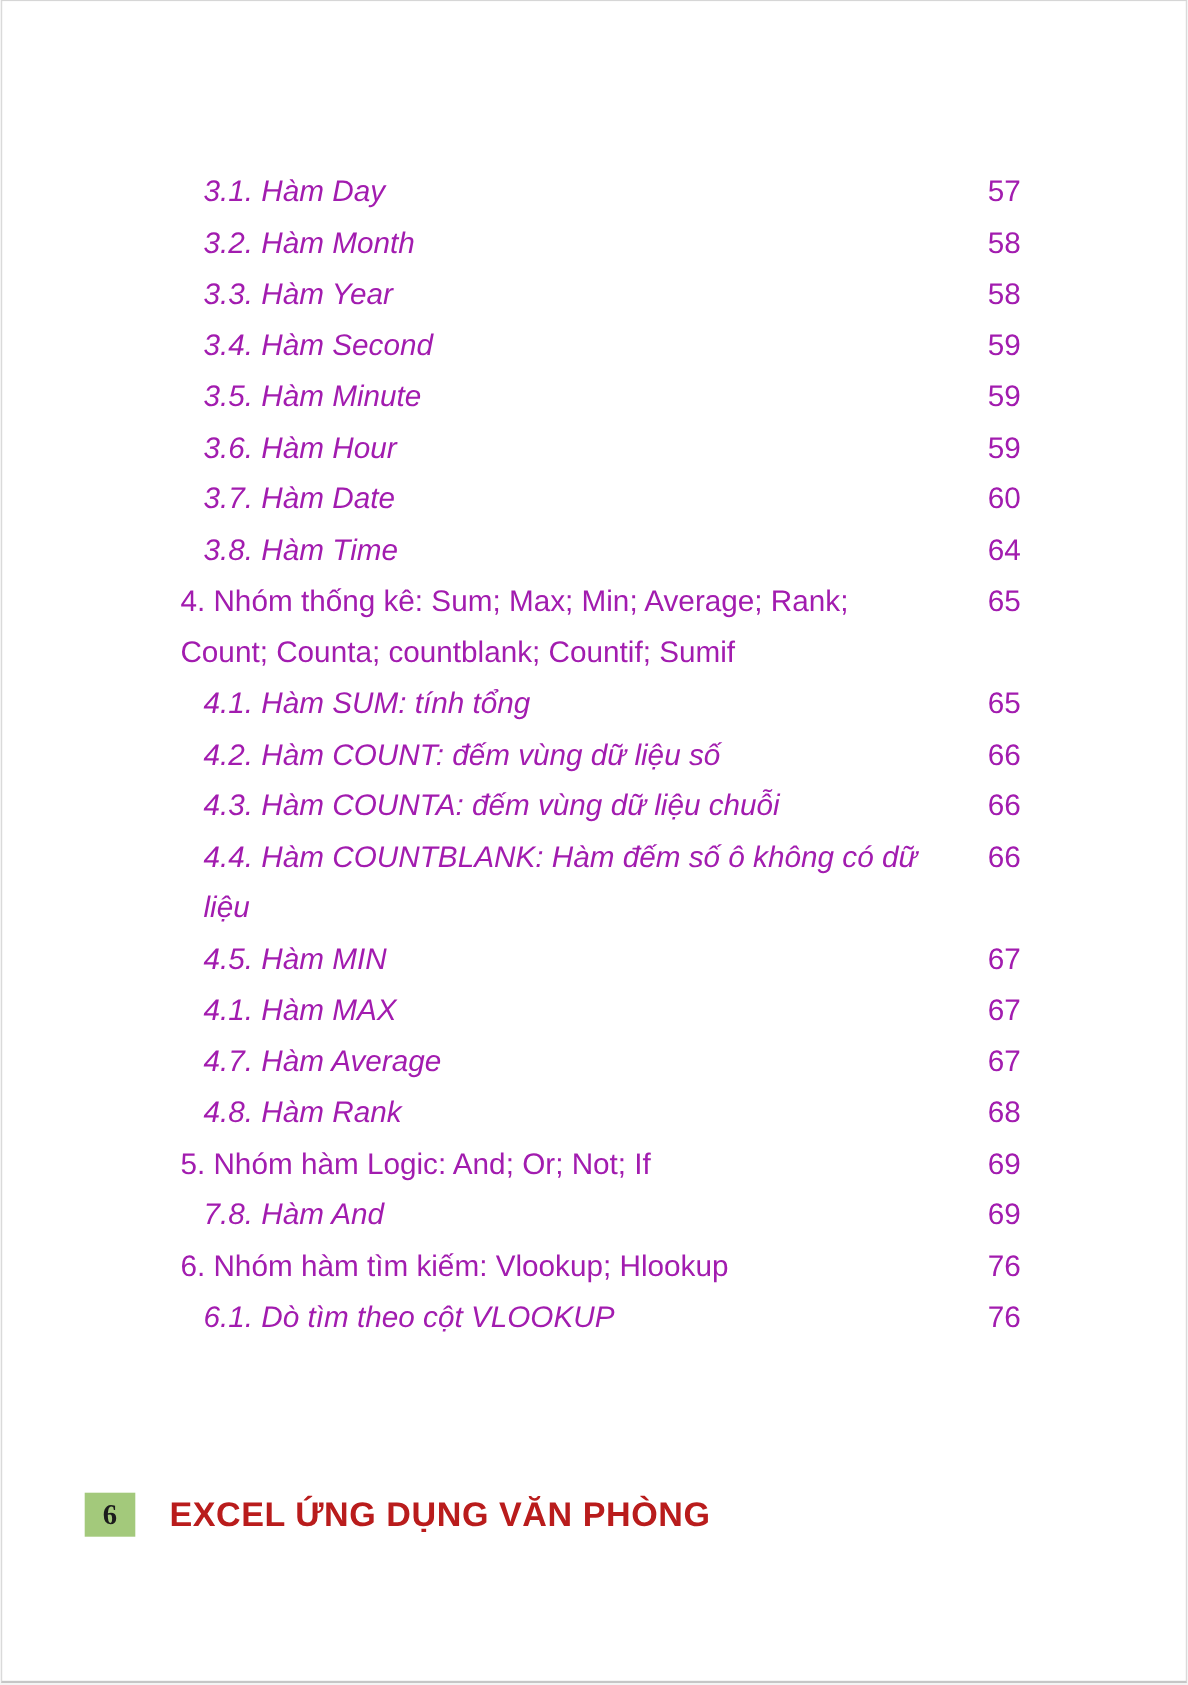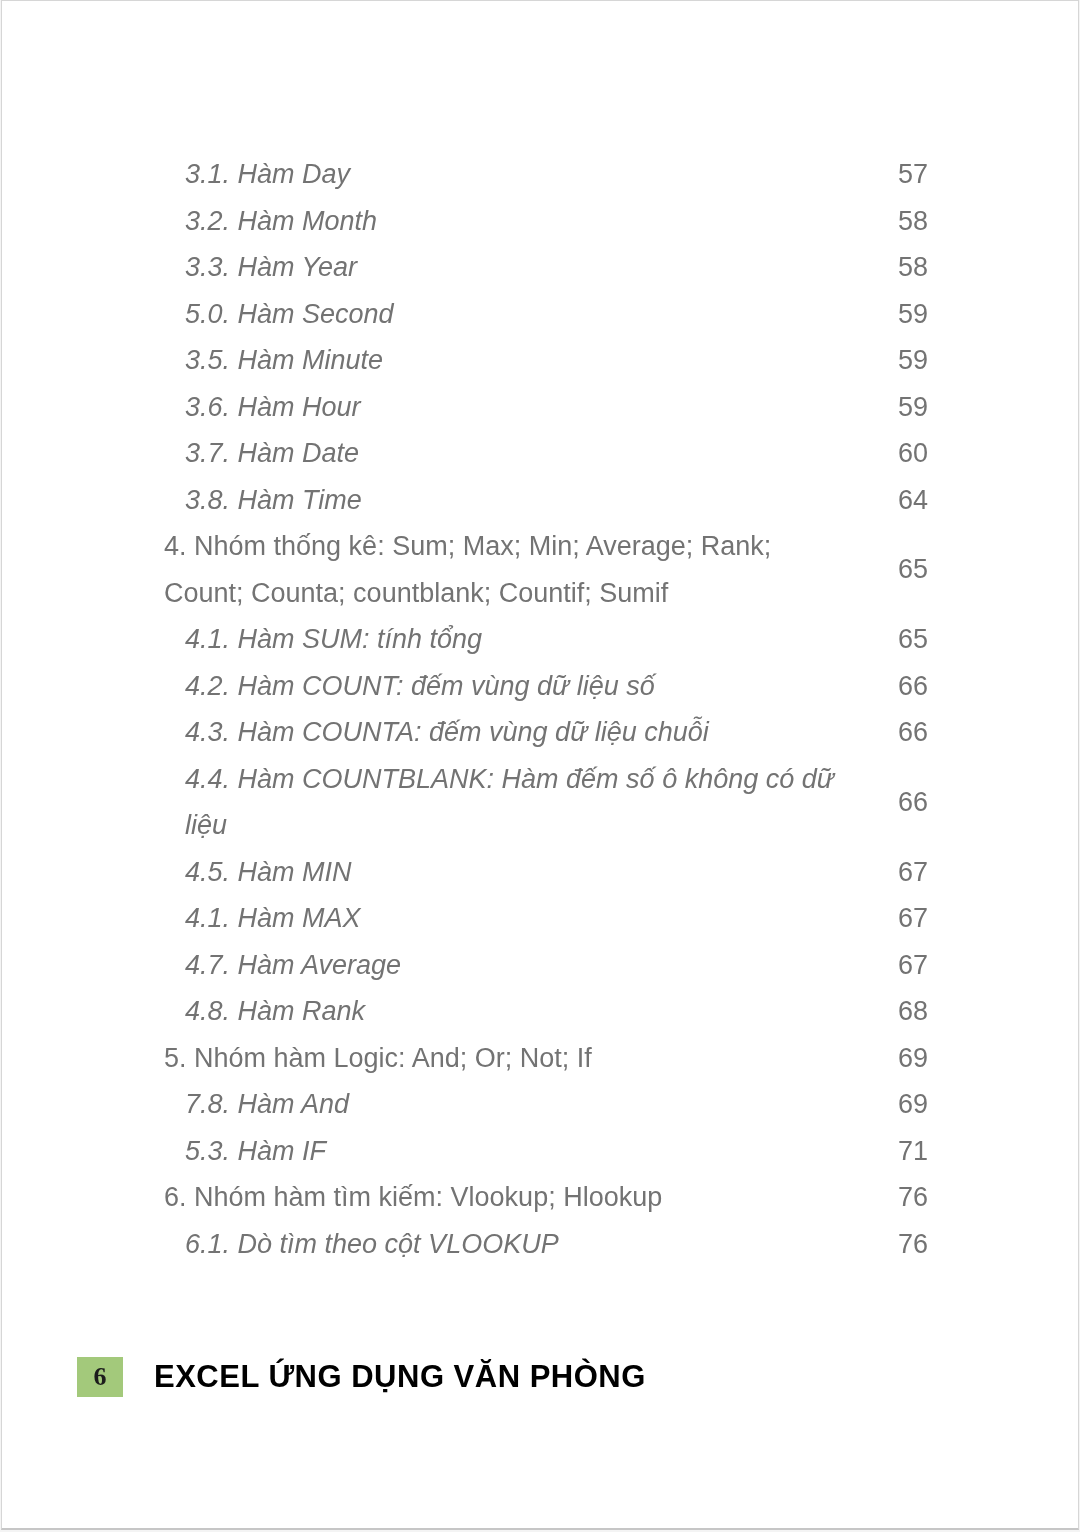--- a/index.html
+++ b/index.html
@@ -21,24 +21,24 @@
   }
   .toc {
     position: absolute;
     top: 150px;
     left: 0;
     right: 0;
     padding: 0 150px 0 162px;
   }
   .toc-row {
     display: flex;
-    align-items: center;
+    align-items: flex-start;
     line-height: 46.5px;
     font-size: 27px;
-    color: #737373;
+    color: #a21caf;
   }
   .toc-row .label {
     flex: 1;
     white-space: pre-line;
     padding-right: 20px;
   }
   .toc-row.sub .label {
     font-style: italic;
     padding-left: 21px;
   }
@@ -67,21 +67,21 @@
     font-family: "Liberation Serif", "DejaVu Serif", serif;
     font-weight: bold;
     font-size: 26px;
     display: flex;
     align-items: center;
     justify-content: center;
     box-sizing: border-box;
   }
   .footer .book-title {
     margin-left: 31px;
-    color: #000000;
+    color: #b91c1c;
     font-weight: bold;
     font-size: 31px;
     letter-spacing: 0.5px;
   }
 </style>
 </head>
 <body>
 
 <div class="page">
 
@@ -92,21 +92,21 @@
     </div>
       <div class="toc-row sub">
       <span class="label">3.2. Hàm Month</span>
       <span class="page-num">58</span>
     </div>
       <div class="toc-row sub">
       <span class="label">3.3. Hàm Year</span>
       <span class="page-num">58</span>
     </div>
       <div class="toc-row sub">
-      <span class="label">5.0. Hàm Second</span>
+      <span class="label">3.4. Hàm Second</span>
       <span class="page-num">59</span>
     </div>
       <div class="toc-row sub">
       <span class="label">3.5. Hàm Minute</span>
       <span class="page-num">59</span>
     </div>
       <div class="toc-row sub">
       <span class="label">3.6. Hàm Hour</span>
       <span class="page-num">59</span>
     </div>
@@ -156,24 +156,20 @@
       <span class="page-num">68</span>
     </div>
       <div class="toc-row main">
       <span class="label">5. Nhóm hàm Logic: And; Or; Not; If</span>
       <span class="page-num">69</span>
     </div>
       <div class="toc-row sub">
       <span class="label">7.8.  Hàm And</span>
       <span class="page-num">69</span>
     </div>
-      <div class="toc-row sub">
-      <span class="label">5.3.  Hàm IF</span>
-      <span class="page-num">71</span>
-    </div>
       <div class="toc-row main">
       <span class="label">6. Nhóm hàm tìm kiếm: Vlookup; Hlookup</span>
       <span class="page-num">76</span>
     </div>
       <div class="toc-row sub">
       <span class="label">6.1. Dò tìm theo cột VLOOKUP</span>
       <span class="page-num">76</span>
     </div>
     </div>
 

